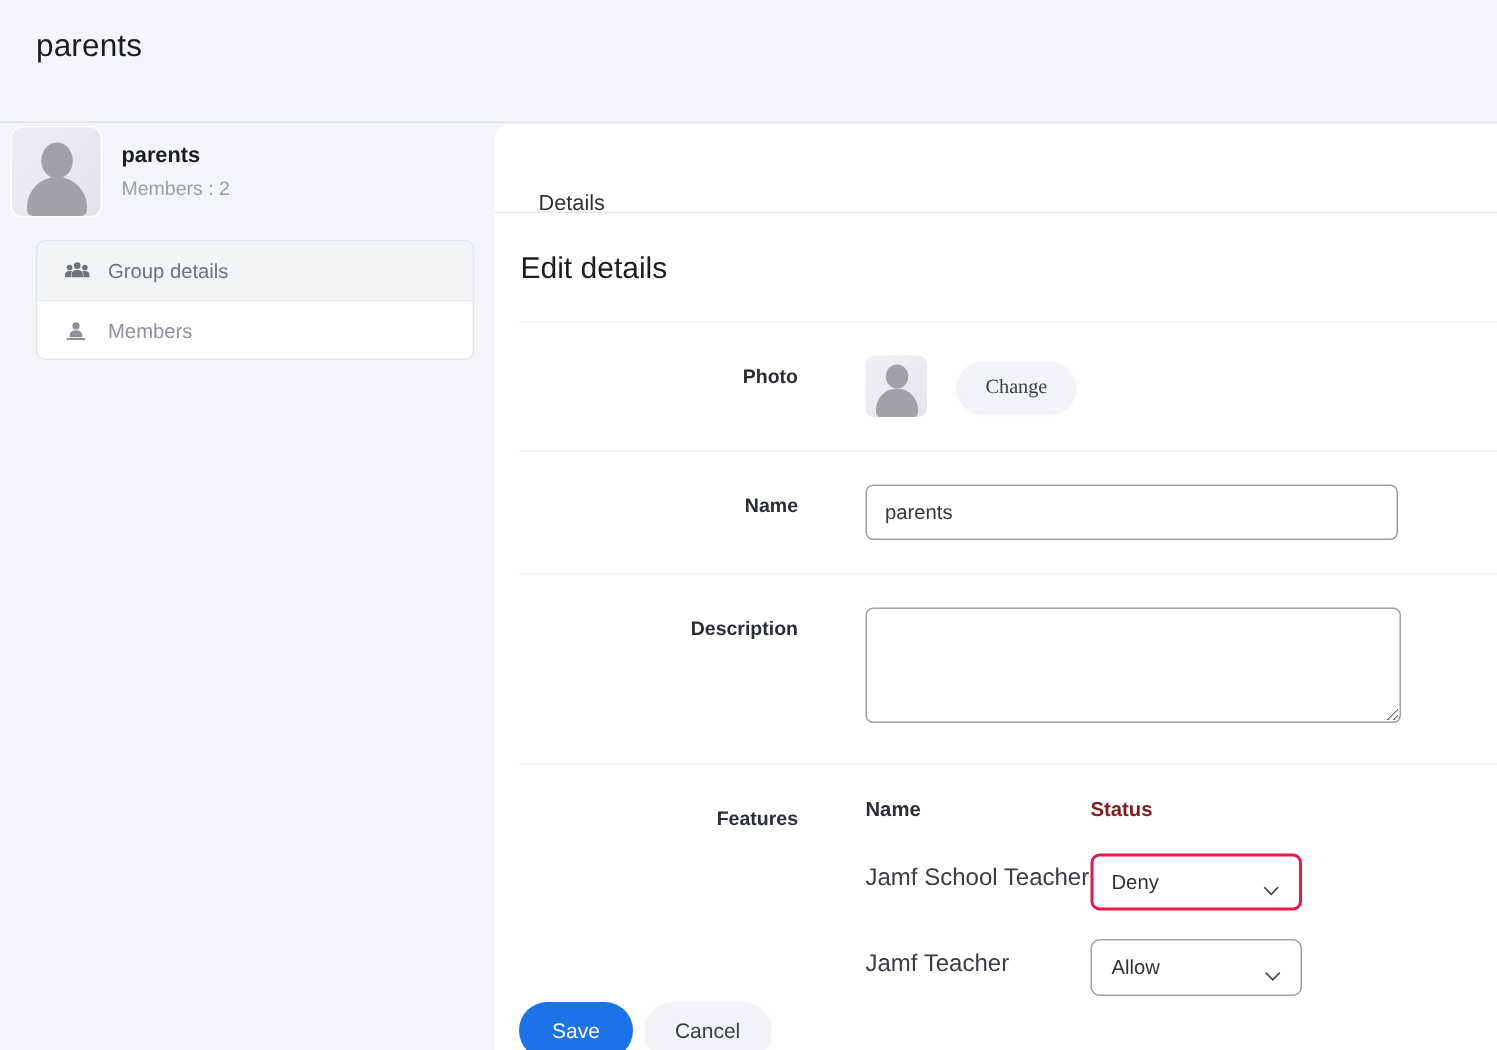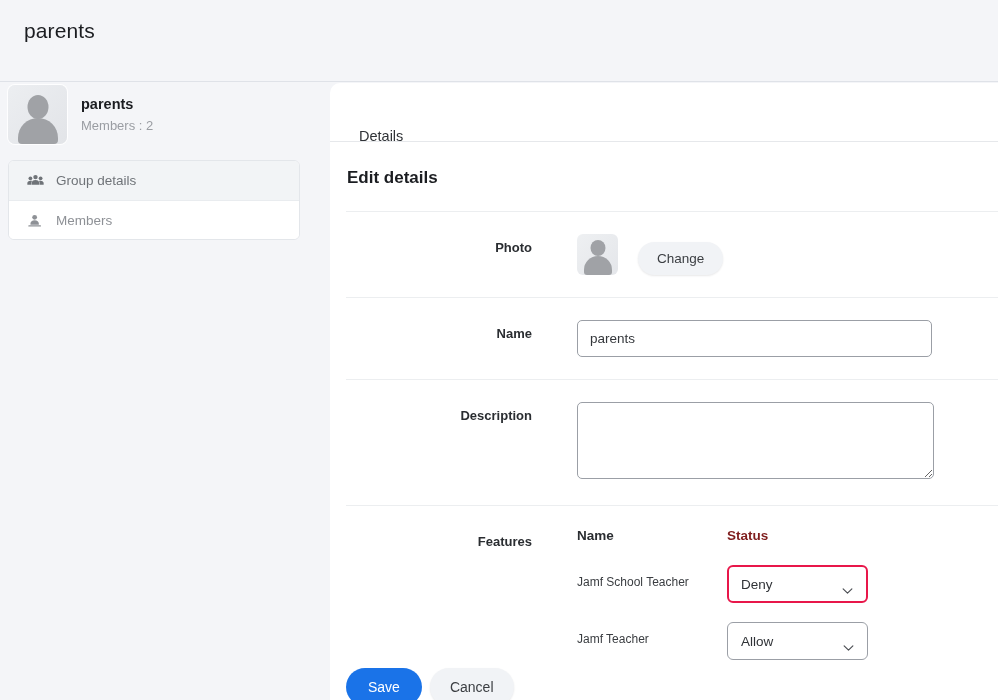--- a/index.html
+++ b/index.html
@@ -52,21 +52,21 @@
   .avatar-sm .avatar-sil-head { width: 21px; height: 24px; top: 10px; }
   .avatar-sm .avatar-sil-body {
     width: 40px; height: 26px; bottom: 0;
     border-radius: 20px 20px 4px 4px;
   }
   .group-meta { display: flex; flex-direction: column; gap: 6px; }
   .group-name { font-size: 14.5px; font-weight: 700; color: #1b1d21; }
   .group-members { font-size: 13px; color: #9a9da3; }
 
   .nav-list {
-    position: absolute; left: 8px; top: 77px; width: 292px;
+    position: absolute; left: 24px; top: 77px; width: 292px;
     background: #ffffff;
     border: 1px solid #e3e6ea;
     border-radius: 6px;
     overflow: hidden;
   }
   .nav-item {
     display: flex; align-items: center; gap: 12px;
     height: 39px; padding: 0 0 0 18px;
     font-size: 13.5px; color: #8e9196;
     background: #ffffff; cursor: pointer;
@@ -83,40 +83,40 @@
     border-top-left-radius: 10px;
   }
   .panel-header {
     height: 59px; border-bottom: 1px solid #e6e8eb;
     display: flex; align-items: center; padding-left: 29px;
   }
   .panel-header-title { font-size: 14.5px; color: #2f3236; margin-top: 47px; }
 
   .section-title {
     padding: 26px 0 0 17px;
-    font-size: 17px; color: #1b1d21; font-weight: 700;
+    font-size: 20px; color: #1b1d21; font-weight: 400;
   }
 
   .rows { margin-top: 23px; }
   .frow {
     display: flex; align-items: flex-start;
     border-top: 1px solid #eceef0;
     padding: 22px 0;
     margin-left: 16px;
     gap: 28px;
   }
   .frow-label {
     width: 203px; flex: none; text-align: right;
     font-size: 13px; font-weight: 700; color: #2a2d31;
     padding-right: 17px; padding-top: 6px;
   }
   .frow-body { flex: 1; }
 
   
-  .photo-row-inner { display: flex; align-items: flex-end; gap: 20px; }
+  .photo-row-inner { display: flex; align-items: center; gap: 20px; font-family: Liberation Serif, serif; }
   .avatar-md {
     width: 41px; height: 41px; border-radius: 6px;
     background: linear-gradient(135deg, #eef0f2 0%, #e4e6ea 100%);
     position: relative; overflow: hidden; flex: none;
   }
   .avatar-md .avatar-sil-head { width: 15px; height: 16px; top: 6px; }
   .avatar-md .avatar-sil-body {
     width: 28px; height: 19px; bottom: 0;
     border-radius: 14px 14px 3px 3px;
   }
@@ -145,21 +145,21 @@
 
   
   .feat-table { width: 100%; }
   .feat-head {
     display: flex; margin-bottom: 22px;
   }
   .feat-col-name { width: 150px; flex: none; font-size: 13.5px; font-weight: 700; color: #2a2d31; }
   .feat-col-status { font-size: 13.5px; font-weight: 700; color: #7f1d1d; }
   .feat-row { display: flex; align-items: flex-start; margin-bottom: 19px; }
   .feat-name {
-    width: 150px; flex: none; font-size: 12px; color: #3a3d41;
+    width: 150px; flex: none; font-size: 16px; color: #3a3d41;
     line-height: 22px; padding-top: 6px;
   }
   .select-wrap {
     position: relative; width: 141px; height: 38px;
     border: 1px solid #9b9fa6; border-radius: 6px;
     background: #fff; cursor: pointer;
   }
   .select-wrap.danger { border: 2px solid #e8174a; }
   .select-txt {
     position: absolute; left: 13px; top: 50%;

